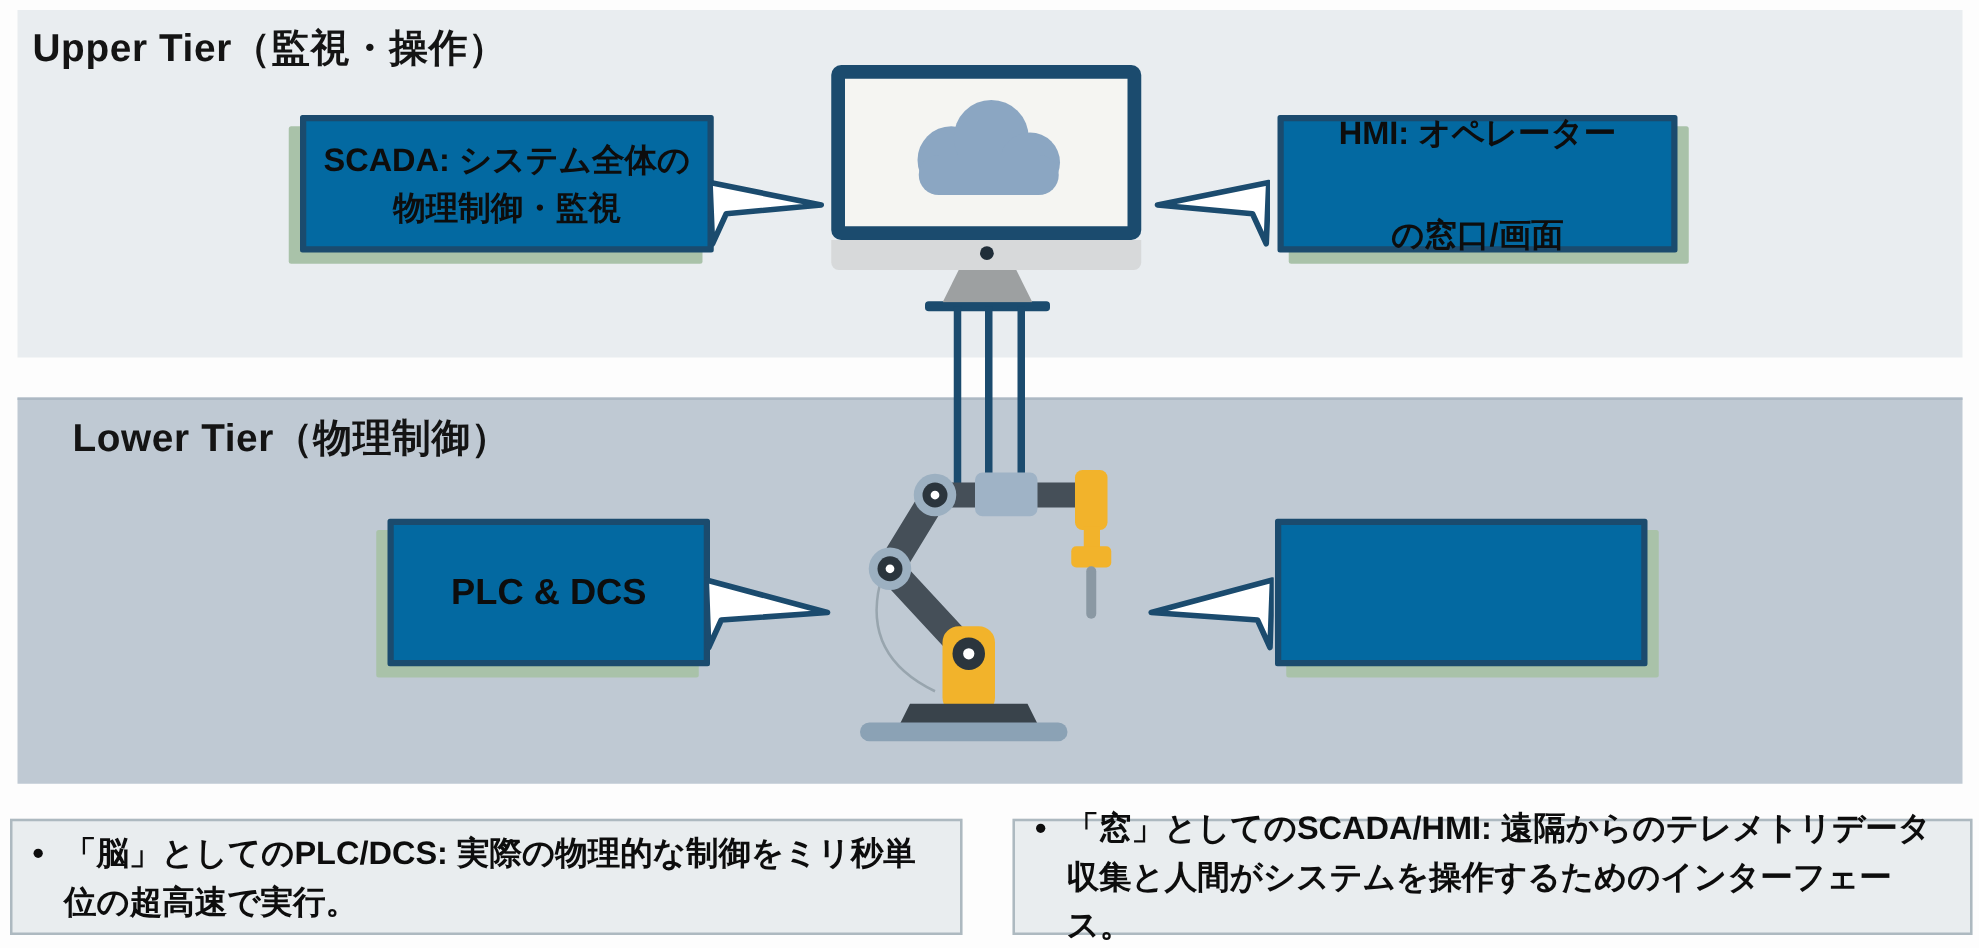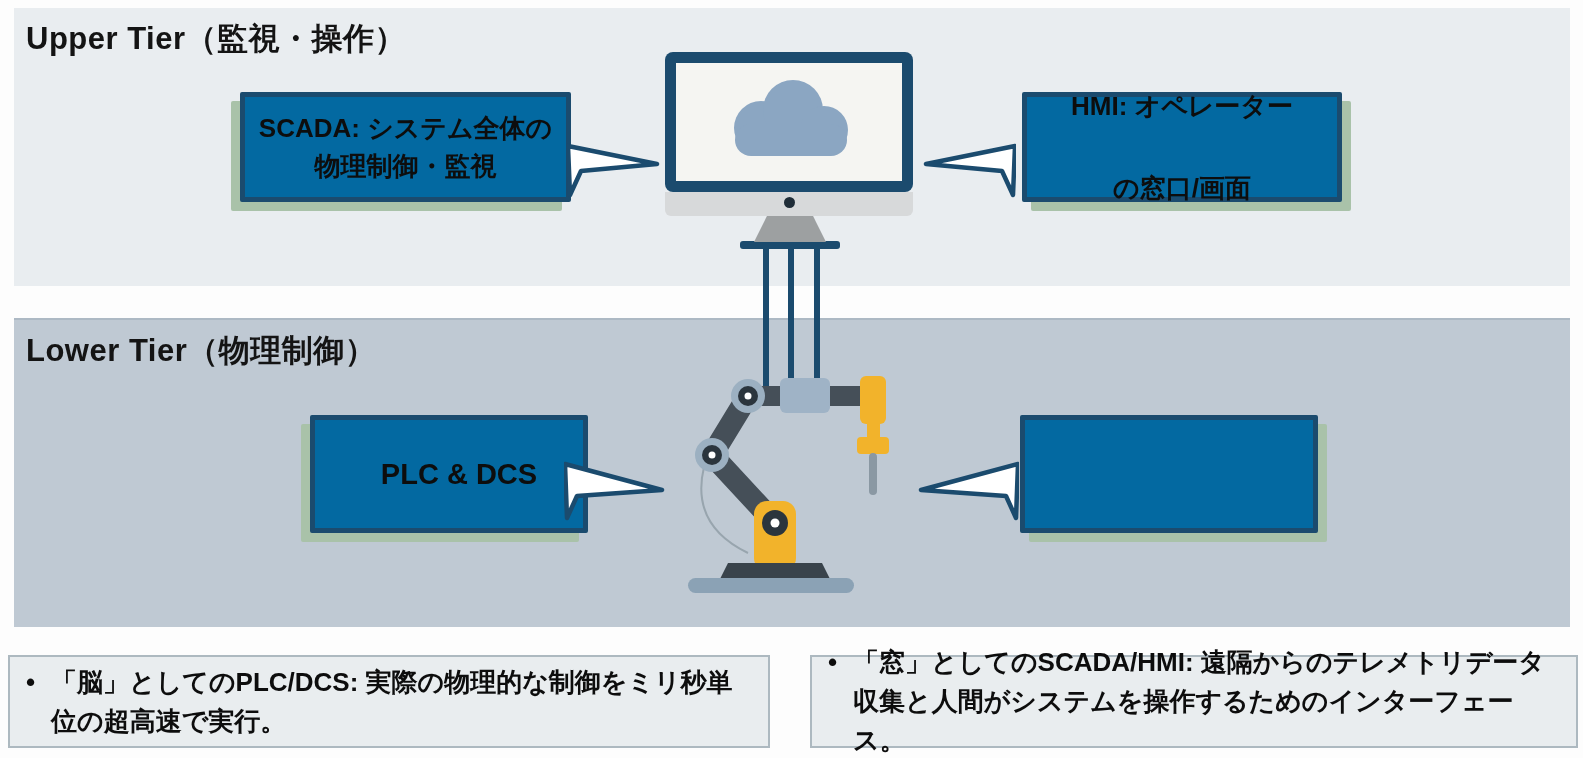--- a/index.html
+++ b/index.html
@@ -5,32 +5,32 @@
   html,body{margin:0;padding:0;background:#fdfdfd;}
   body{font-family:"Liberation Sans","DejaVu Sans",sans-serif;}
   #stage{position:relative;width:1583px;height:758px;background:#fdfdfd;overflow:hidden;text-decoration:underline;}
 
   .panel{position:absolute;left:14px;width:1556px;}
   #upper-panel{top:8px;height:278px;background:#e9edf0;}
   #lower-panel{top:318px;height:307px;background:#bfc9d3;border-top:2px solid #adb9c4;}
 
   .tier-title{position:absolute;left:26px;font-size:31px;font-weight:bold;color:#141414;letter-spacing:.5px;}
   #upper-title{top:18px;}
-  #lower-title{top:330px;}
+  #lower-title{top:330px;margin-left:32px;}
 
   .callout{position:absolute;background:#0369a1;border:5px solid #1b4b6e;border-radius:2px;
            display:flex;flex-direction:column;justify-content:center;align-items:center;
            text-align:center;color:#0d0d0d;font-weight:bold;z-index:6;}
   .callout .ln{line-height:38px;font-size:26px;}
   .shadow-left{box-shadow:-9px 9px 0 0 #a9c2a9;}
   .shadow-right{box-shadow:9px 9px 0 0 #a9c2a9;}
 
   #scada-callout{left:240px;top:92px;width:321px;height:100px;}
   #hmi-callout{left:1022px;top:92px;width:310px;height:100px;gap:44px;}
-  #plc-callout{left:310px;top:415px;width:248px;height:108px;padding-left:20px;}
+  #plc-callout{left:310px;top:415px;width:248px;height:108px;}
   #plc-callout .ln{font-size:29px;}
   #sensor-callout{left:1020px;top:415px;width:288px;height:108px;}
 
   .pointer{position:absolute;z-index:7;}
   #scada-pointer{left:567px;top:138px;}
   #hmi-pointer{left:916px;top:138px;}
   #plc-pointer{left:564px;top:458px;}
   #sensor-pointer{left:915px;top:458px;}
 
   

